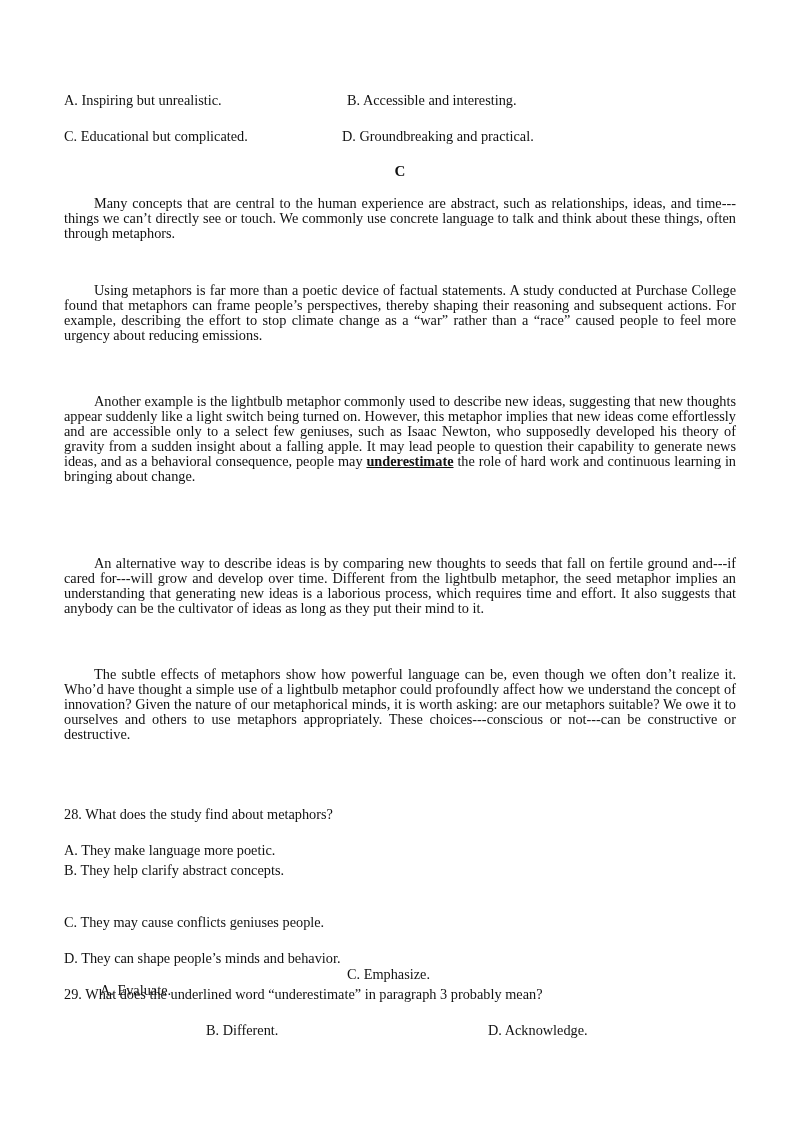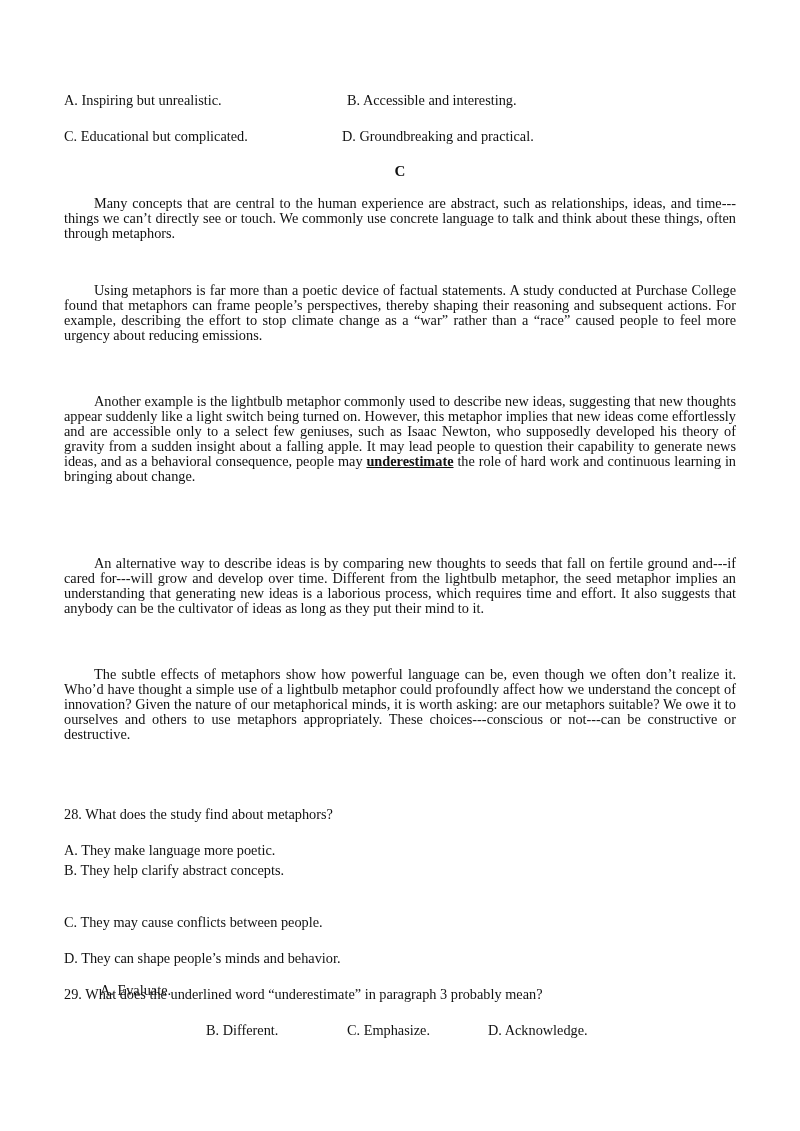--- a/index.html
+++ b/index.html
@@ -25,23 +25,23 @@
 <p class="para" style="top:196px;">Many concepts that are central to the human experience are abstract, such as relationships, ideas, and time---things we can’t directly see or touch. We commonly use concrete language to talk and think about these things, often through metaphors.</p>
 <p class="para" style="top:283px;">Using metaphors is far more than a poetic device of factual statements. A study conducted at Purchase College found that metaphors can frame people’s perspectives, thereby shaping their reasoning and subsequent actions. For example, describing the effort to stop climate change as a “war” rather than a “race” caused people to feel more urgency about reducing emissions.</p>
 <p class="para" style="top:394px;"><span>Another example is the lightbulb metaphor commonly used to describe new ideas, suggesting that new thoughts appear suddenly like a light switch being turned on. However, this metaphor implies that new ideas come effortlessly and are accessible only to a select few geniuses, such as Isaac Newton, who supposedly developed his theory of gravity from a sudden insight about a falling apple. It may lead people to question their capability to generate news ideas, and as a behavioral consequence, people may </span><span class="ul">underestimate</span><span> the role of hard work and continuous learning in bringing about change.</span></p>
 <p class="para" style="top:556px;">An alternative way to describe ideas is by comparing new thoughts to seeds that fall on fertile ground and---if cared for---will grow and develop over time. Different from the lightbulb metaphor, the seed metaphor implies an understanding that generating new ideas is a laborious process, which requires time and effort. It also suggests that anybody can be the cultivator of ideas as long as they put their mind to it.</p>
 <p class="para" style="top:667px;">The subtle effects of metaphors show how powerful language can be, even though we often don’t realize it. Who’d have thought a simple use of a lightbulb metaphor could profoundly affect how we understand the concept of innovation? Given the nature of our metaphorical minds, it is worth asking: are our metaphors suitable? We owe it to ourselves and others to use metaphors appropriately. These choices---conscious or not---can be constructive or destructive.</p>
 
 <div>
   <span class="line" style="top:806px;">28. What does the study find about metaphors?</span>
   <span class="line" style="top:842px;text-align:center;">A. They make language more poetic.</span>
   <span class="line" style="top:862px;">B. They help clarify abstract concepts.</span>
-  <span class="line" style="top:914px;">C. They may cause conflicts between people.</span>
+  <span class="line" style="top:914px;">C. They may cause conflicts geniuses people.</span>
   <span class="line" style="top:950px;">D. They can shape people’s minds and behavior.</span>
 </div>
 
 <div>
   <span class="line" style="top:986px;">29. What does the underlined word “underestimate” in paragraph 3 probably mean?</span>
   <span class="line" style="top:982px;margin-left:36px;">A. Evaluate.</span>
   <span class="opt2" style="top:1022px; left:206px;">B. Different.</span>
-  <span class="opt2" style="top:1022px; left:347px;">C. Emphasize.</span>
+  <span class="opt2" style="top:966px; left:347px;">C. Emphasize.</span>
   <span class="opt2" style="top:1022px; left:488px;">D. Acknowledge.</span>
 </div>
 
 </body></html>

